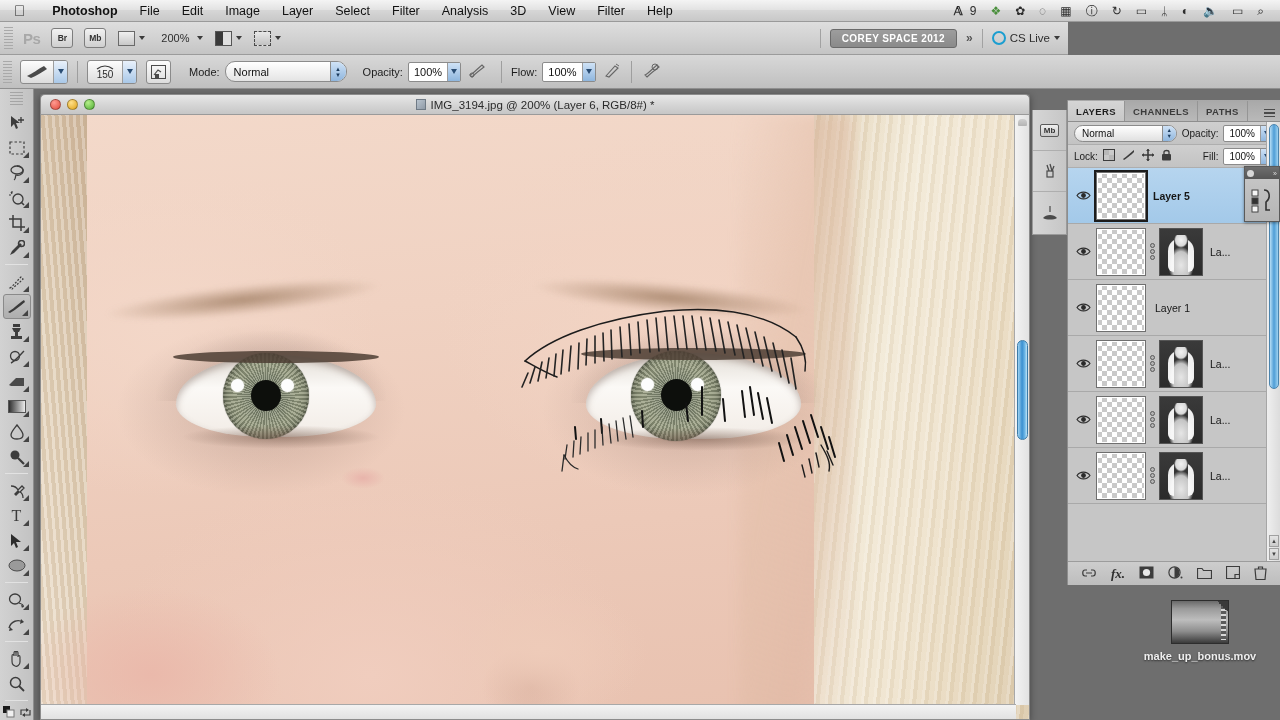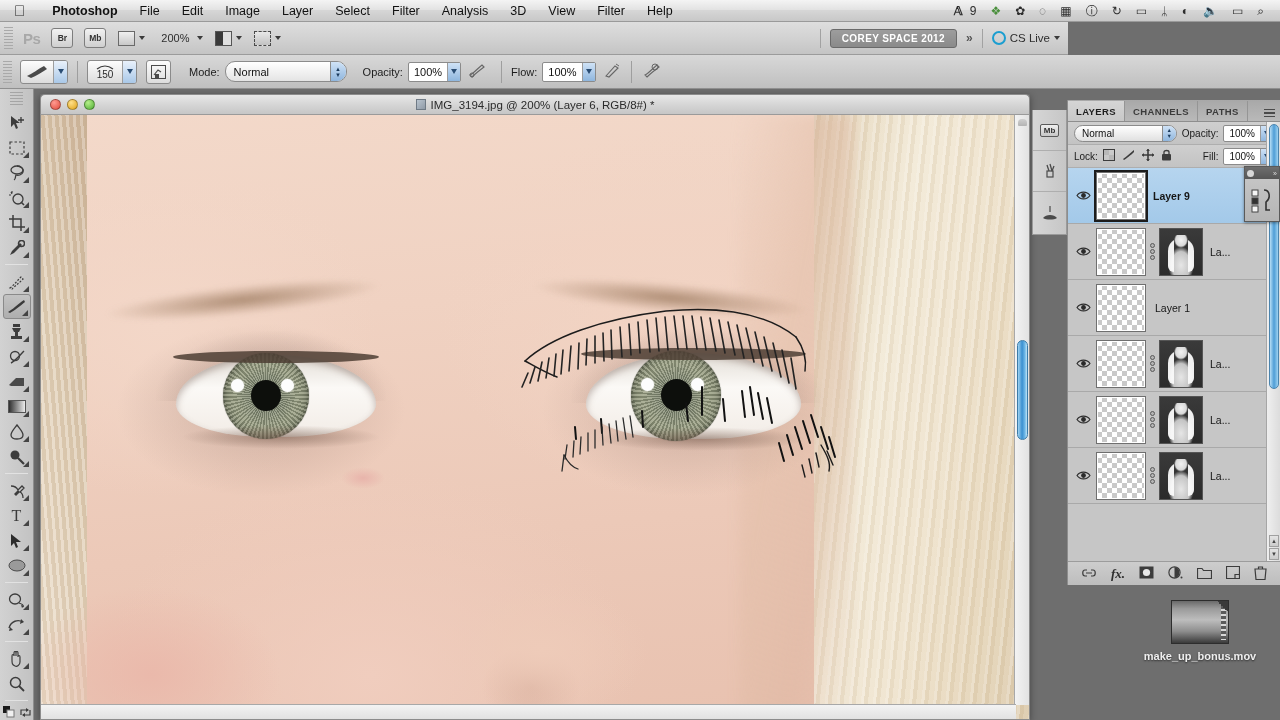--- a/index.html
+++ b/index.html
@@ -847,21 +847,21 @@
     <div class="layerlist">
 
       <div class="layer active">
         <span class="eyecell">
           <svg width="15" height="11" viewBox="0 0 15 11">
               <path d="M1 5.5 C4 1 11 1 14 5.5 C11 10 4 10 1 5.5Z" fill="none" stroke="#2b2b2b" stroke-width="1.1"></path>
               <circle cx="7.5" cy="5.5" r="2.4" fill="#2b2b2b"></circle>
             </svg>
         </span>
         <span class="thumb-a selected"></span>
-        <span class="lname bold">Layer 9</span>
+        <span class="lname bold">Layer 5</span>
       </div>
 
       <div class="layer">
         <span class="eyecell">
           <svg width="15" height="11" viewBox="0 0 15 11">
               <path d="M1 5.5 C4 1 11 1 14 5.5 C11 10 4 10 1 5.5Z" fill="none" stroke="#2b2b2b" stroke-width="1.1"></path>
               <circle cx="7.5" cy="5.5" r="2.4" fill="#2b2b2b"></circle>
             </svg>
         </span>
         <span class="thumb-a"></span>

